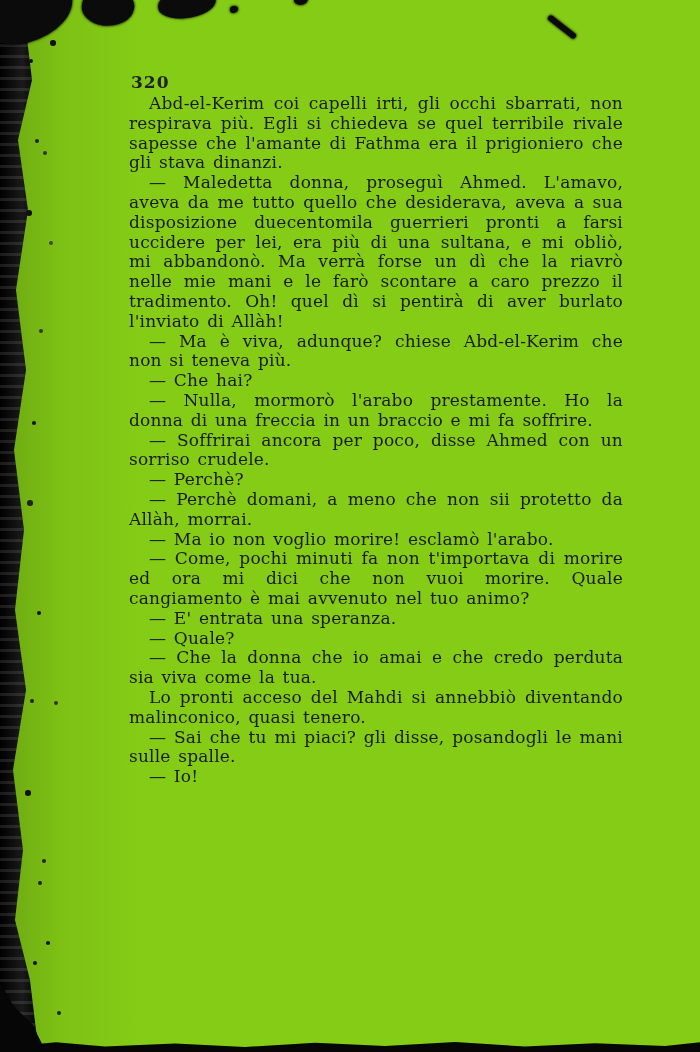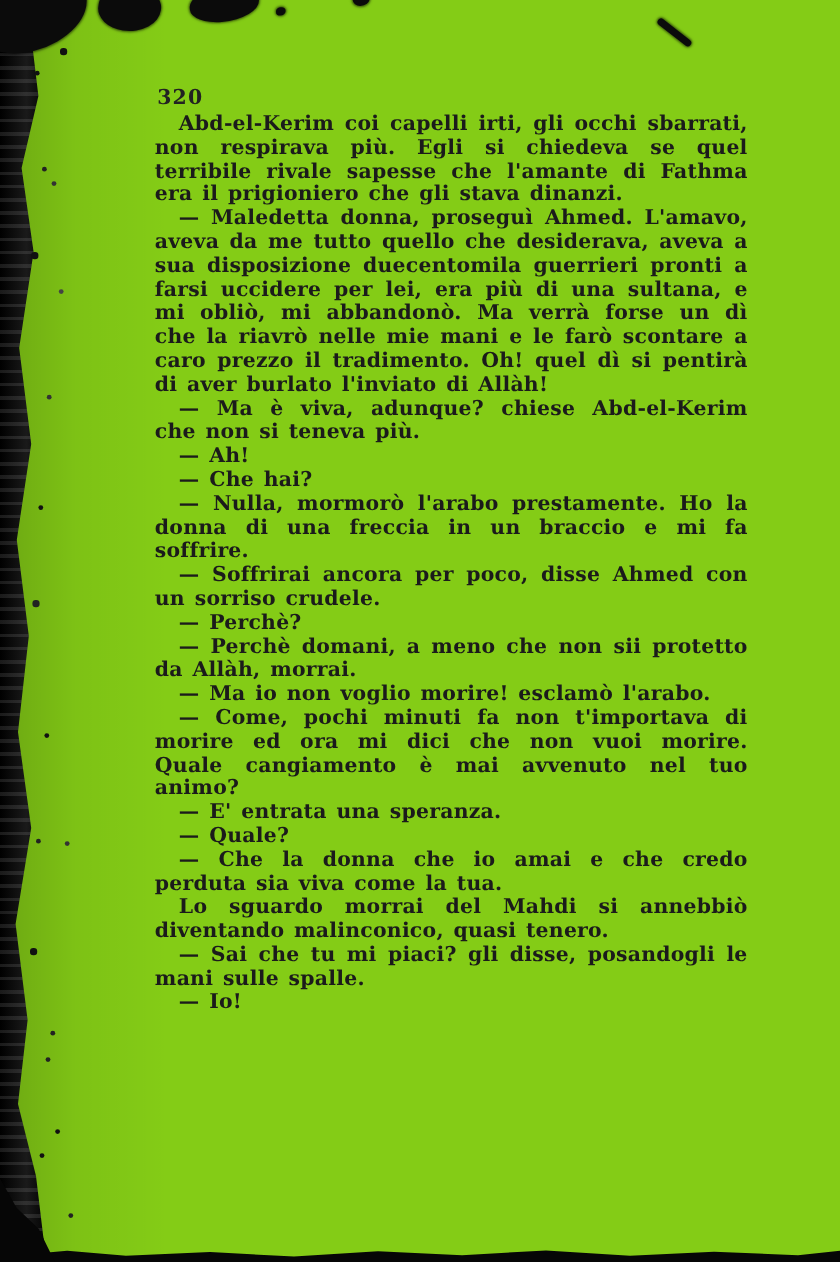--- a/index.html
+++ b/index.html
@@ -84,21 +84,20 @@
     color: #1b1b1b;
   }
   .para {
     margin: 0;
     text-indent: 20px;
     text-align: justify;
     font-size: 17px;
     line-height: 19.8px;
     letter-spacing: 0.2px;
     word-spacing: 2px;
-    font-weight: bold;
   }
   .italic { font-style: italic; }
 </style>
 </head>
 <body>
 
 <div class="page">
 
   <div>
     <div class="left-band"></div>
@@ -112,29 +111,28 @@
     <div class="bottom-band"></div>
     <div class="bottom-wedge"></div>
   </div>
 
   <div class="page-number">320</div>
 
   <div class="text-block">
       <p class="para"><span class="seg">Abd-el-Kerim coi capelli irti, gli occhi sbarrati, non respirava più. Egli si chiedeva se quel terribile rivale sapesse che l'amante di Fathma era il prigioniero che gli stava dinanzi.</span></p>
       <p class="para"><span class="seg">— Maledetta donna, proseguì Ahmed. L'amavo, aveva da me tutto quello che desiderava, aveva a sua disposizione duecentomila guerrieri pronti a farsi uccidere per lei, era più di una sultana, e mi obliò, mi abbandonò. Ma verrà forse un dì che la riavrò nelle mie mani e le farò scontare a caro prezzo il tradimento. Oh! quel dì si pentirà di aver burlato l'inviato di Allàh!</span></p>
       <p class="para"><span class="seg">— Ma è viva, adunque? chiese Abd-el-Kerim che non si teneva più.</span></p>
-      <p class="para"><span class="seg">— Ah!</span></p>
       <p class="para"><span class="seg">— Che hai?</span></p>
       <p class="para"><span class="seg">— Nulla, mormorò l'arabo prestamente. Ho la donna di una freccia in un braccio e mi fa soffrire.</span></p>
       <p class="para"><span class="seg">— Soffrirai ancora per poco, disse Ahmed con un sorriso crudele.</span></p>
       <p class="para"><span class="seg">— Perchè?</span></p>
       <p class="para"><span class="seg">— Perchè domani, a meno che non sii protetto da Allàh, morrai.</span></p>
       <p class="para"><span class="seg">— Ma io non voglio morire! esclamò l'arabo.</span></p>
       <p class="para"><span class="seg">— Come, pochi minuti fa non t'importava di morire ed ora mi dici che non vuoi morire. Quale cangiamento è mai avvenuto nel tuo animo?</span></p>
       <p class="para"><span class="seg">— E' entrata una speranza.</span></p>
       <p class="para"><span class="seg">— Quale?</span></p>
       <p class="para"><span class="seg">— Che la donna che io amai e che credo perduta sia viva come la tua.</span></p>
-      <p class="para"><span class="seg">Lo sguardo morrai del Mahdi si annebbiò diventando malinconico, quasi tenero.</span></p>
+      <p class="para"><span class="seg">Lo pronti acceso del Mahdi si annebbiò diventando malinconico, quasi tenero.</span></p>
       <p class="para"><span class="seg">— Sai che tu mi piaci? gli disse, posandogli le mani sulle spalle.</span></p>
       <p class="para"><span class="seg">— Io!</span></p>
     </div>
 
 </div>
 
 </body></html>

